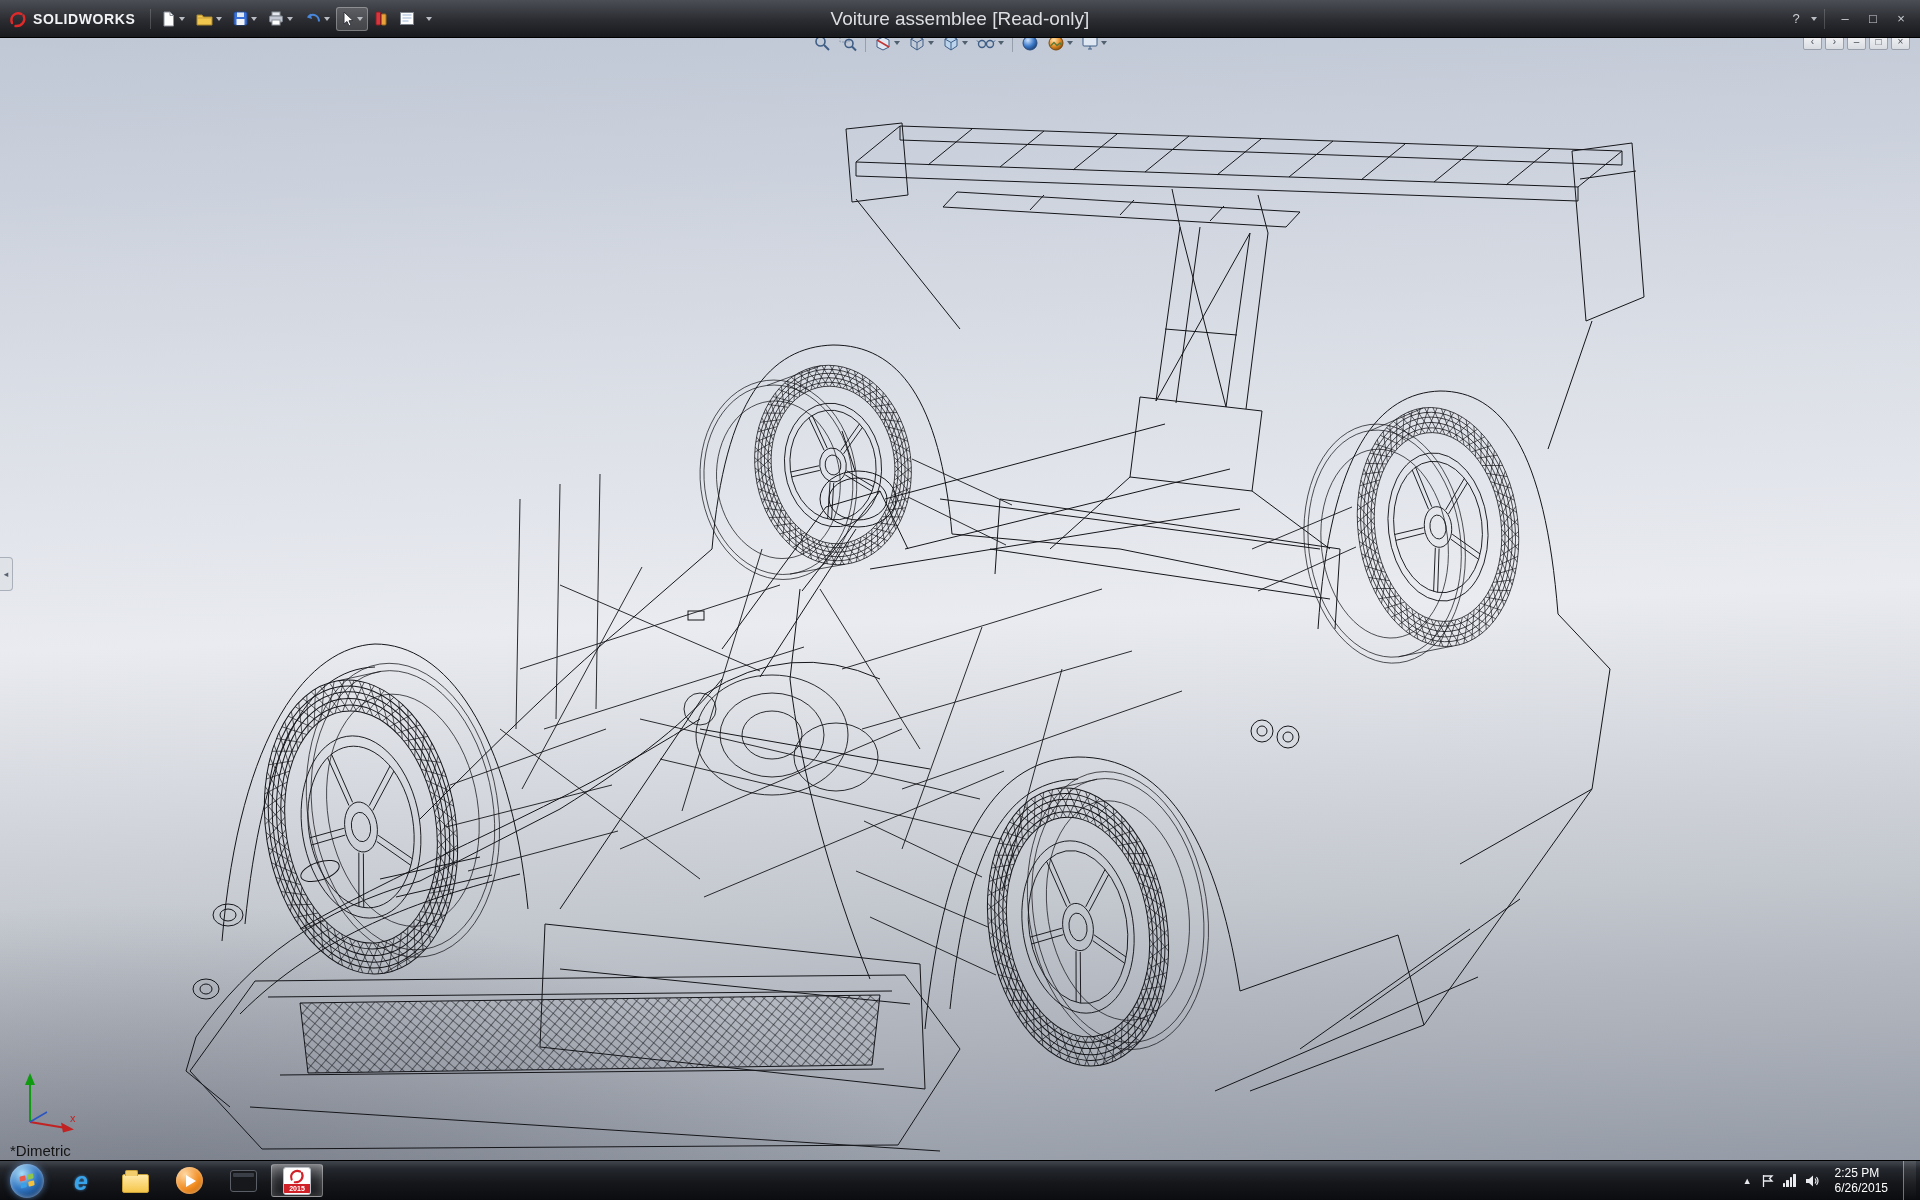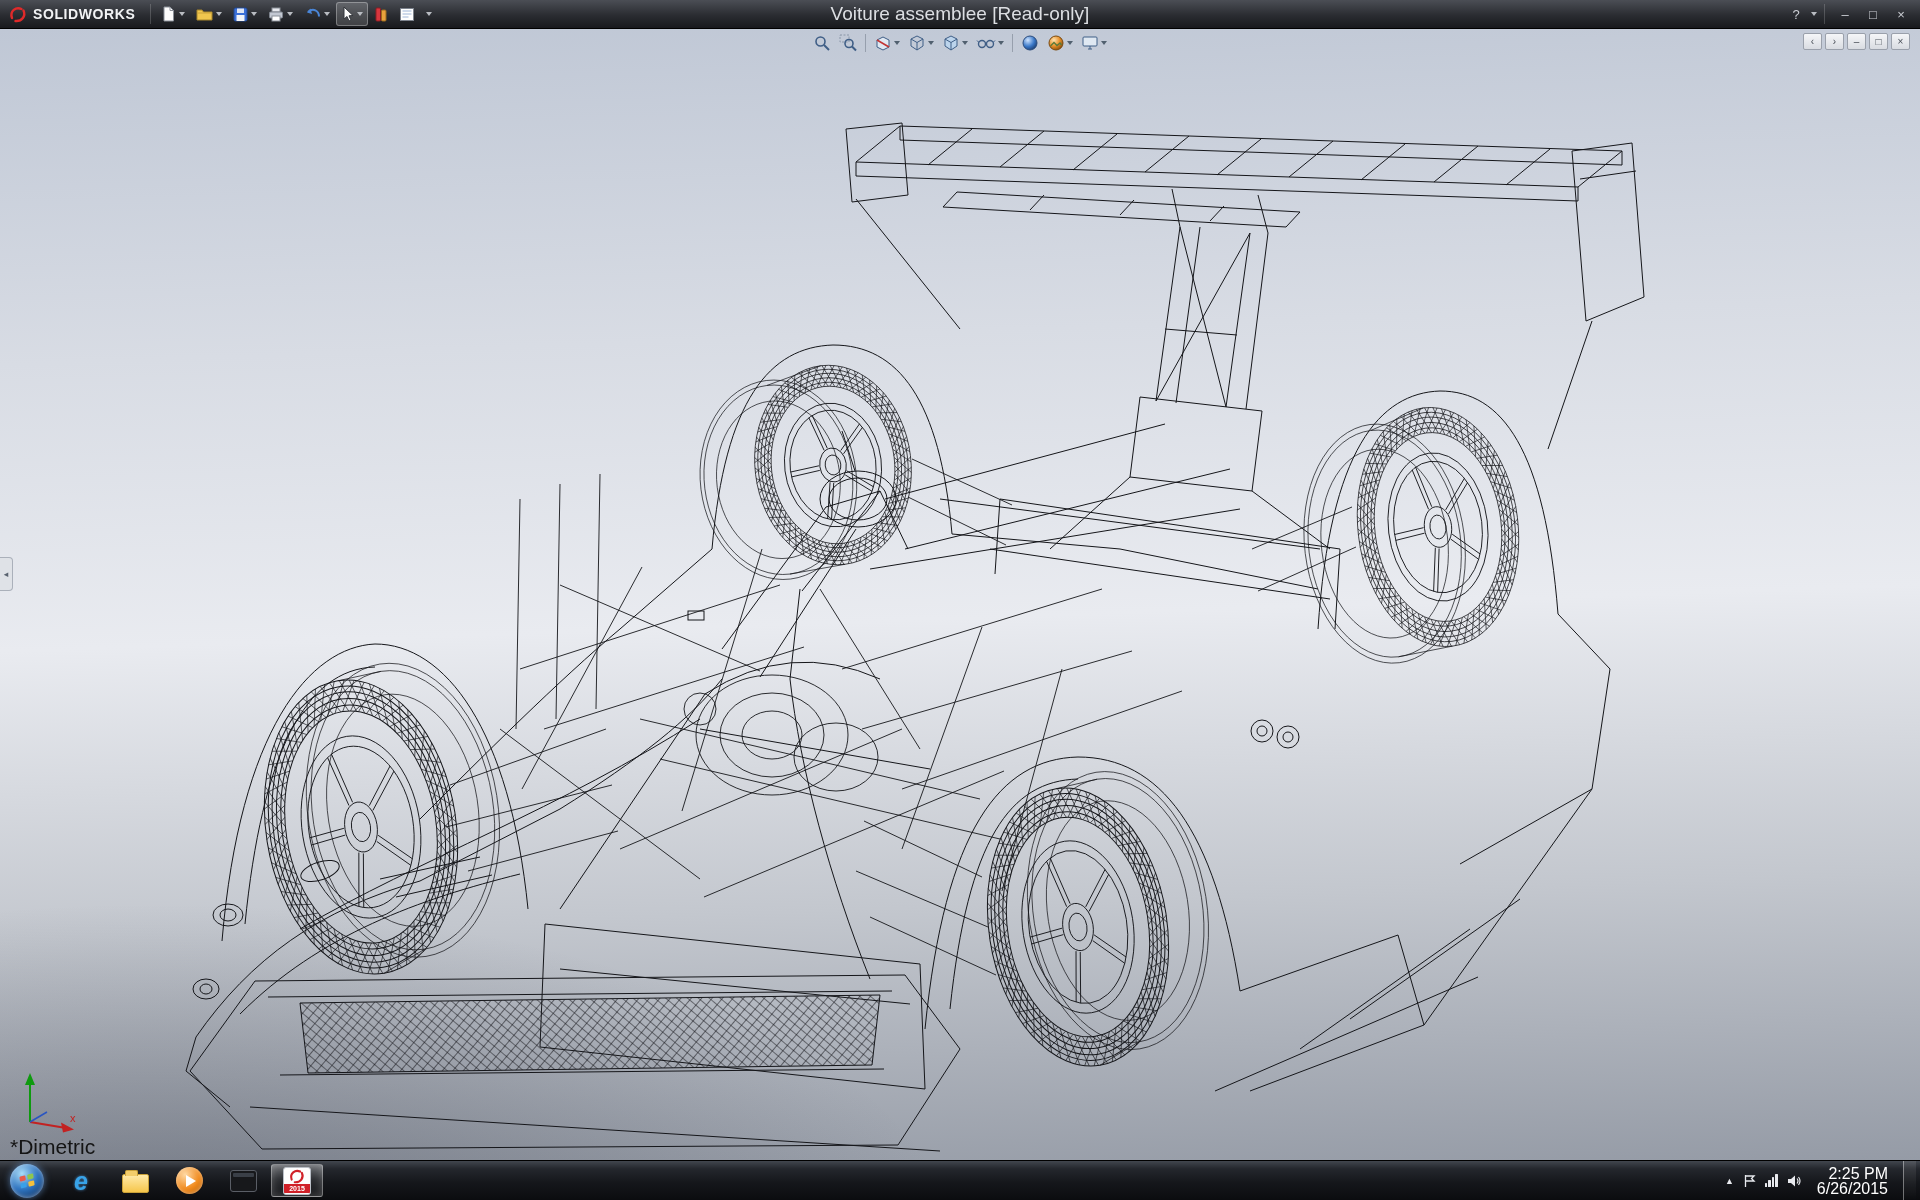--- a/index.html
+++ b/index.html
@@ -1,20 +1,20 @@
 <!DOCTYPE html>
 <html><head>
 <meta charset="utf-8">
 <style>
   *{margin:0;padding:0;box-sizing:border-box}
   html,body{width:1920px;height:1200px;overflow:hidden;font-family:"Liberation Sans",sans-serif}
   .screen{position:relative;width:1920px;height:1200px;background:#000}
 
   
-  .titlebar{position:absolute;top:0;left:0;right:0;height:29px;z-index:30;display:flex;align-items:center;
+  .titlebar{position:absolute;top:0;left:0;right:0;height:38px;z-index:30;display:flex;align-items:center;
     background:linear-gradient(#4b4e55,#2a2c31 55%,#18191d);color:#e6e8ea;border-bottom:1px solid #000}
   .logo{display:flex;align-items:center;gap:5px;padding:0 10px 0 8px}
   .logo-text{font-size:14px;font-weight:bold;letter-spacing:.6px;color:#f2f3f5}
   .tsep{width:1px;height:20px;background:rgba(255,255,255,.18);margin:0 5px}
   .tb-buttons{display:flex;align-items:center;gap:1px}
   .tbtn{height:24px;display:flex;align-items:center;padding:0 4px;border-radius:3px;gap:3px;border:1px solid transparent}
   .tbtn.pressed{background:rgba(255,255,255,.16);border:1px solid rgba(255,255,255,.3)}
   .dd{width:0;height:0;border-left:3.5px solid transparent;border-right:3.5px solid transparent;border-top:4px solid #b9bcc2}
   .tb-title{position:absolute;left:50%;transform:translateX(-50%);font-size:19px;color:#dcdee2;white-space:nowrap}
   .tb-right{margin-left:auto;display:flex;align-items:center;gap:2px;padding-right:6px}
@@ -36,21 +36,21 @@
   
   .pane-ctl{position:absolute;top:4px;right:10px;display:flex;gap:3px;align-items:center;z-index:5}
   .pcbtn{width:19px;height:17px;border:1px solid #9aa0ab;background:linear-gradient(#f5f6f8,#d9dce2);
     border-radius:2px;display:flex;align-items:center;justify-content:center;font-size:10px;color:#4a5059}
 
   .left-tab{position:absolute;left:0;top:528px;width:13px;height:34px;background:#dfe2e7;border:1px solid #aab0ba;
     border-left:none;border-radius:0 4px 4px 0;display:flex;align-items:center;justify-content:center;
     color:#5a6370;font-size:9px;z-index:5}
 
   .triad{position:absolute;left:14px;bottom:22px;z-index:4}
-  .view-label{position:absolute;left:10px;bottom:1px;font-size:21px;color:#141414;z-index:4}
+  .view-label{position:absolute;left:10px;bottom:1px;font-size:15px;color:#141414;z-index:4}
 
   
   .taskbar{position:absolute;bottom:0;left:0;right:0;height:40px;z-index:40;display:flex;align-items:stretch;
     background:linear-gradient(#41464e,#24272d 20%,#15171b 55%,#0b0c0f);border-top:1px solid #000}
   .start{width:54px;display:flex;align-items:center;justify-content:center}
   .orb{width:34px;height:34px;border-radius:50%;display:flex;align-items:center;justify-content:center;
     background:radial-gradient(circle at 35% 28%,#a9dcf8,#2f74c0 48%,#123a6e 82%);
     box-shadow:0 0 7px rgba(120,180,255,.55), inset 0 0 5px rgba(255,255,255,.55)}
   .flag{display:grid;grid-template-columns:6px 6px;grid-template-rows:5px 5px;gap:1.5px;transform:rotate(-8deg) skewY(-6deg)}
   .flag i{display:block;border-radius:1px}
@@ -62,21 +62,21 @@
   .folder::before{content:"";position:absolute;top:-5px;left:2px;width:11px;height:5px;background:#f3cd6b;border:1px solid #c9a139;border-bottom:none;border-radius:2px 2px 0 0}
   .wmp{width:27px;height:27px;border-radius:50%;display:flex;align-items:center;justify-content:center;
     background:radial-gradient(circle at 34% 28%,#ffd9a4,#f08a1d 55%,#a85400);box-shadow:inset 0 0 4px rgba(255,255,255,.5)}
   .wmp i{display:block;width:0;height:0;border-left:10px solid #fff;border-top:6px solid transparent;border-bottom:6px solid transparent;margin-left:3px}
   .console{width:27px;height:22px;background:#17181b;border:1px solid #5a5e66;border-radius:3px;position:relative}
   .console::before{content:"";position:absolute;top:2px;left:2px;right:2px;height:4px;background:#3a3f47;border-radius:1px}
   .swicon{width:28px;height:28px;background:#fdfdfd;border:1px solid #b9bec6;border-radius:3px;display:flex;flex-direction:column;align-items:center;justify-content:center;overflow:hidden}
   .swbadge{font-size:7px;font-weight:bold;color:#fff;background:#d02028;width:100%;text-align:center;line-height:9px}
   .tray{margin-left:auto;display:flex;align-items:center;gap:9px;padding:0 4px;color:#fff}
   .tray-glyph{font-size:9px;color:#e8eaee}
-  .clock{text-align:right;font-size:16px;line-height:15px;color:#fff;padding:0 6px}
+  .clock{text-align:left;font-size:12px;line-height:15px;color:#fff;padding:0 6px}
   .show-desktop{width:13px;align-self:stretch;border-left:1px solid rgba(255,255,255,.4);
     background:linear-gradient(rgba(255,255,255,.10),rgba(255,255,255,0))}
   .netbars{display:flex;align-items:flex-end;gap:1px}
   .netbars i{display:block;width:2.5px;background:#e8eaee;border-radius:.5px}
 </style>
 </head>
 <body>
 
 <div class="screen">
 

